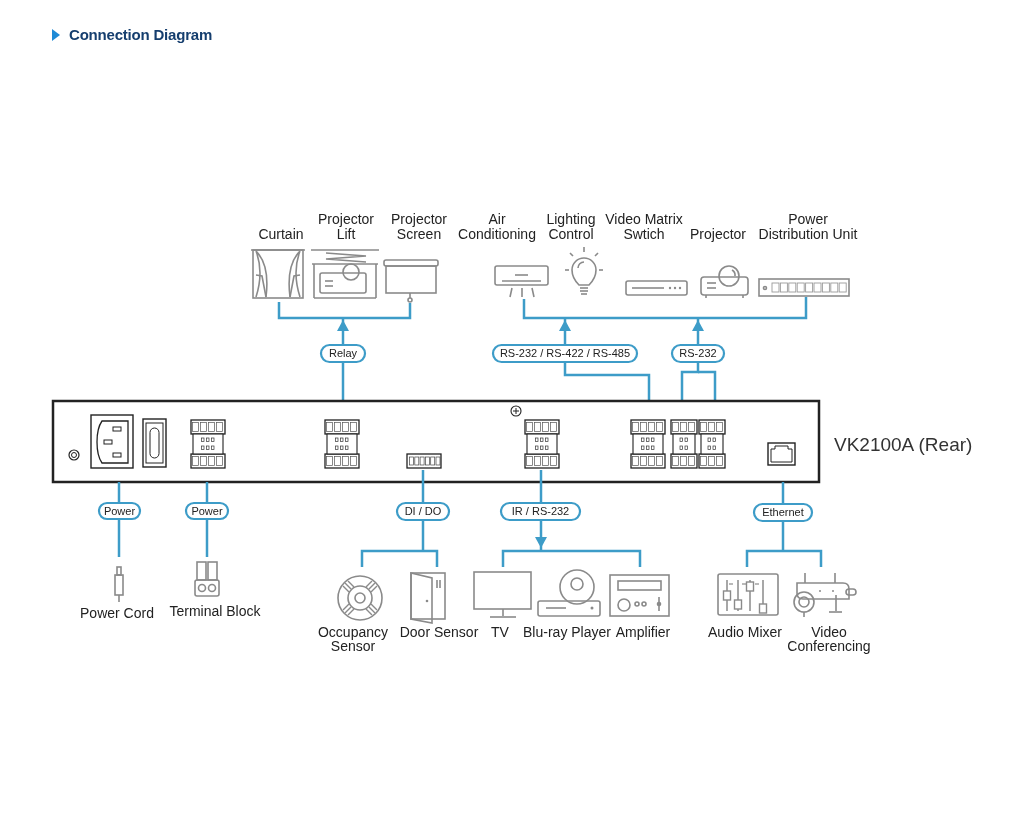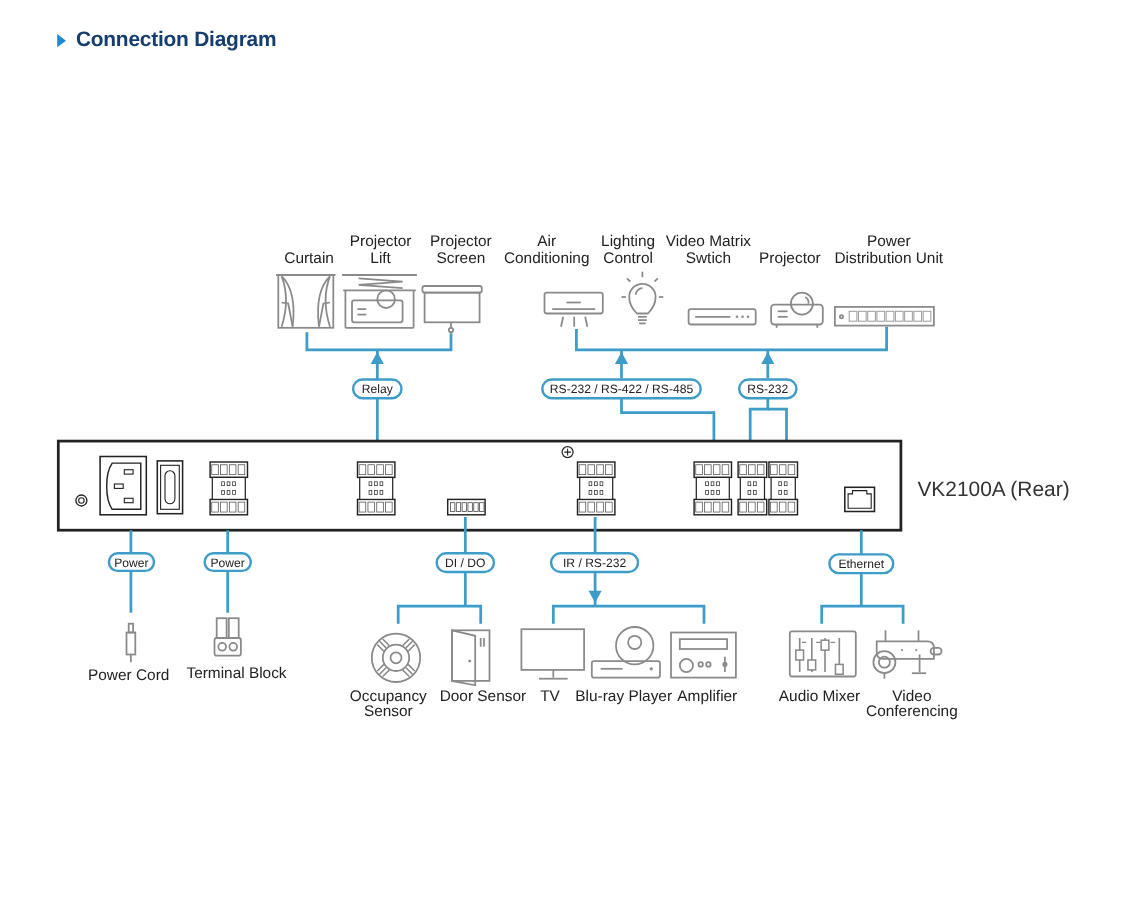--- a/index.html
+++ b/index.html
@@ -1,19 +1,19 @@
 <!DOCTYPE html>
 <html><head>
 <meta charset="utf-8">
 <style>
   html, body { margin: 0; padding: 0; background: #ffffff; }
   body { width: 1024px; height: 824px; position: relative; overflow: hidden; font-family: "Liberation Sans", sans-serif; }
   .title { position: absolute; left: 52px; top: 26px; display: flex; align-items: center; gap: 9px; }
   .title .tri { width: 0; height: 0; border-top: 6px solid transparent; border-bottom: 6px solid transparent; border-left: 8px solid #1e8ad6; }
-  .title .txt { font-weight: bold; font-size: 19px; color: #153e6e; letter-spacing: -0.2px; }
+  .title .txt { font-weight: bold; font-size: 15px; color: #153e6e; letter-spacing: -0.2px; }
   svg { position: absolute; left: 0; top: 0; }
   .lbl { font-family: "Liberation Sans", sans-serif; font-size: 14px; fill: #222; }
   .pill-txt { font-family: "Liberation Sans", sans-serif; font-size: 11px; fill: #222; }
   .dev-name { font-family: "Liberation Sans", sans-serif; font-size: 19px; fill: #333; }
   .ln { stroke: #3d9cc8; stroke-width: 2.5; fill: none; }
   .pill { fill: #fff; stroke: #3d9cc8; stroke-width: 2.2; }
   .ic { stroke: #8a8a8a; stroke-width: 1.6; fill: none; }
   .icf { fill: #8a8a8a; stroke: none; }
   .dk { stroke: #222; fill: none; }
   .arrow { fill: #3d9cc8; }

